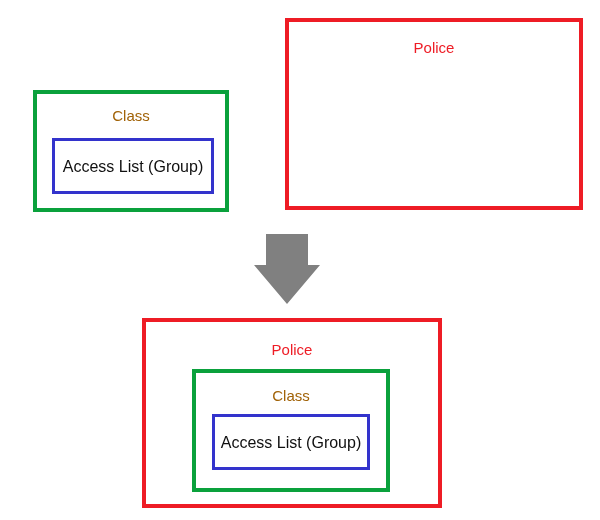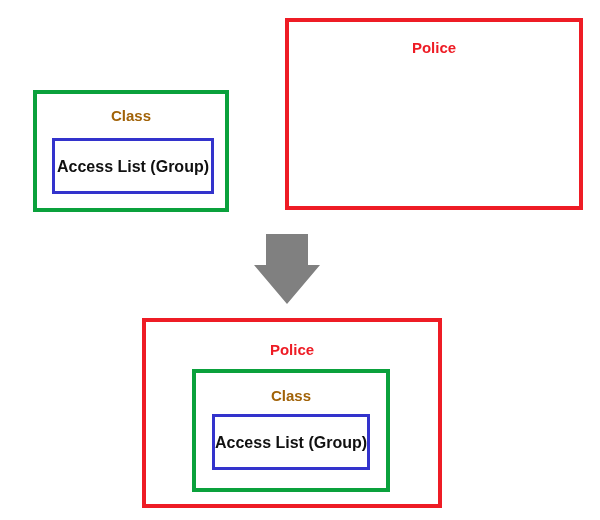--- a/index.html
+++ b/index.html
@@ -40,21 +40,20 @@
     padding-left: 32px;
   }
 
   .box-label {
     position: absolute;
     left: 0;
     right: 0;
     text-align: center;
     white-space: nowrap;
     line-height: 1;
-    font-weight: bold;
   }
   .label-red  { color: #ee1c25; font-size: 15px; }
   .label-green{ color: #a16207; font-size: 15px; }
   .label-black{ color: #101010; font-size: 16px; }
 
   
   #top-class-box {
     left: 33px;  top: 90px;
     width: 196px; height: 122px;
   }

